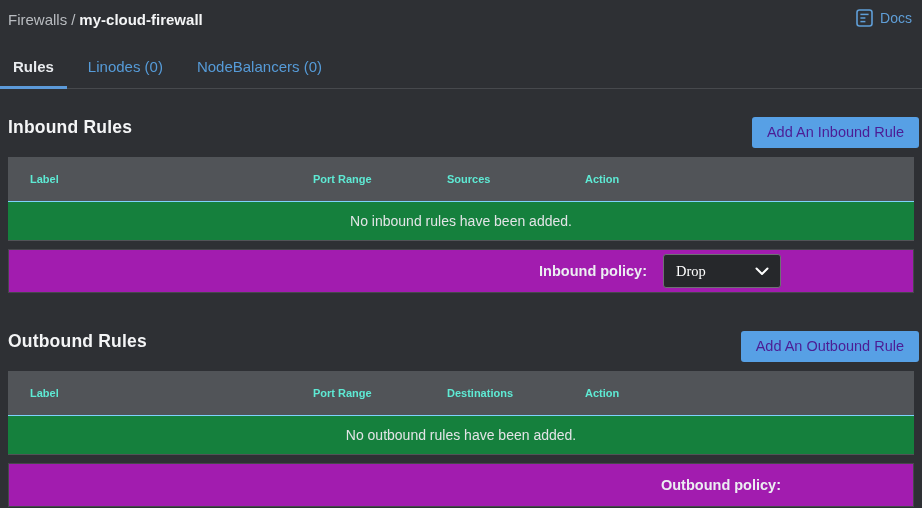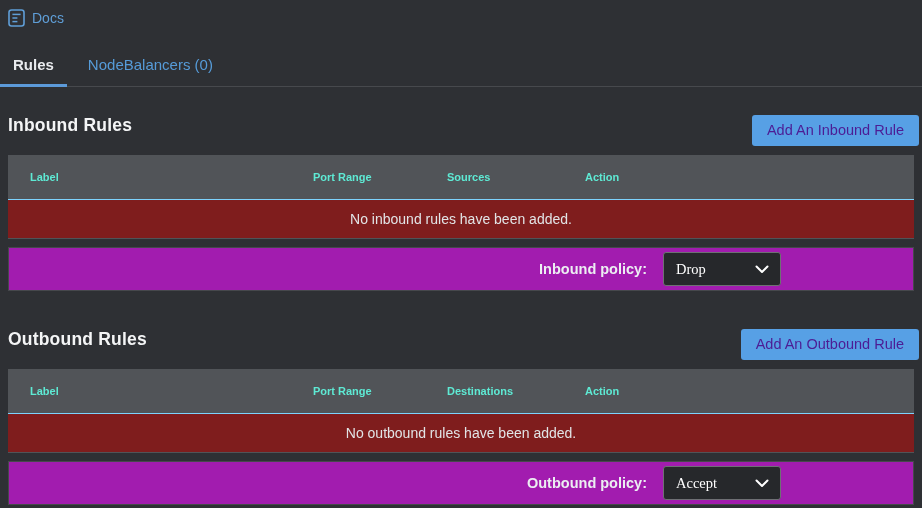--- a/index.html
+++ b/index.html
@@ -77,21 +77,21 @@
     grid-template-columns:305px 134px 138px auto;
     align-items:center;
     height:44px;
     background:#515458;
     border-bottom:1px solid #7dd3fc;
     color:#5eead4;font-weight:bold;font-size:11px;
   }
   .thead .cell:first-child{padding-left:22px;}
   .empty-row{
     height:38px;
-    background:#7f1d1d;
+    background:#15803d;
     border-bottom:1px solid #515357;
     display:flex;align-items:center;justify-content:center;
     font-size:14px;color:#e2e4e6;
   }
 
   
   .policy-row{
     margin:8px 8px 0 8px;
     height:44px;
     background:#a21caf;
@@ -111,35 +111,39 @@
     cursor:pointer;
     font-family:Liberation Serif, serif;
   }
 </style>
 </head>
 <body>
 
 <div class="page">
 
   <div class="topbar">
+    <div class="breadcrumb">
+      <span class="crumb-root">Firewalls</span><span class="crumb-sep">/</span><span class="crumb-current">my-cloud-firewall</span>
+    </div>
     <a class="docs-link">
       <span>
         <svg width="17" height="18" viewBox="0 0 17 18" fill="none">
           <rect x="1" y="1" width="15" height="16" rx="2.5" stroke="#5f9ed7" stroke-width="1.6"></rect>
           <line x1="4.4" y1="5.4" x2="12.6" y2="5.4" stroke="#5f9ed7" stroke-width="1.5"></line>
           <line x1="4.4" y1="9" x2="9.4" y2="9" stroke="#5f9ed7" stroke-width="1.5"></line>
           <line x1="4.4" y1="12.6" x2="9.4" y2="12.6" stroke="#5f9ed7" stroke-width="1.5"></line>
         </svg>
       </span>
       <span>Docs</span>
     </a>
   </div>
 
   <div class="tabs">
     <div class="tab active">Rules</div>
+    <div class="tab">Linodes (0)</div>
     <div class="tab">NodeBalancers (0)</div>
   </div>
 
   <div class="section-head inbound">
     <h2 class="section-title">Inbound Rules</h2>
     <button class="add-btn">Add An Inbound Rule</button>
   </div>
 
   <div class="rules-table">
     <div class="thead">
@@ -177,23 +181,15 @@
       <div class="cell">Destinations</div>
       <div class="cell">Action</div>
     </div>
     <div class="empty-row">
       <span>No outbound rules have been added.</span>
     </div>
   </div>
 
   <div class="policy-row">
     <span class="policy-label">Outbound policy:</span>
-    <div class="policy-select">
-      <span>Accept</span>
-      <span>
-        <svg width="14" height="9" viewBox="0 0 14 9" fill="none">
-          <path d="M1.5 1.5 L7 7 L12.5 1.5" stroke="#ffffff" stroke-width="2" stroke-linecap="round" stroke-linejoin="round"></path>
-        </svg>
-      </span>
-    </div>
   </div>
 
 </div>
 
 </body></html>

